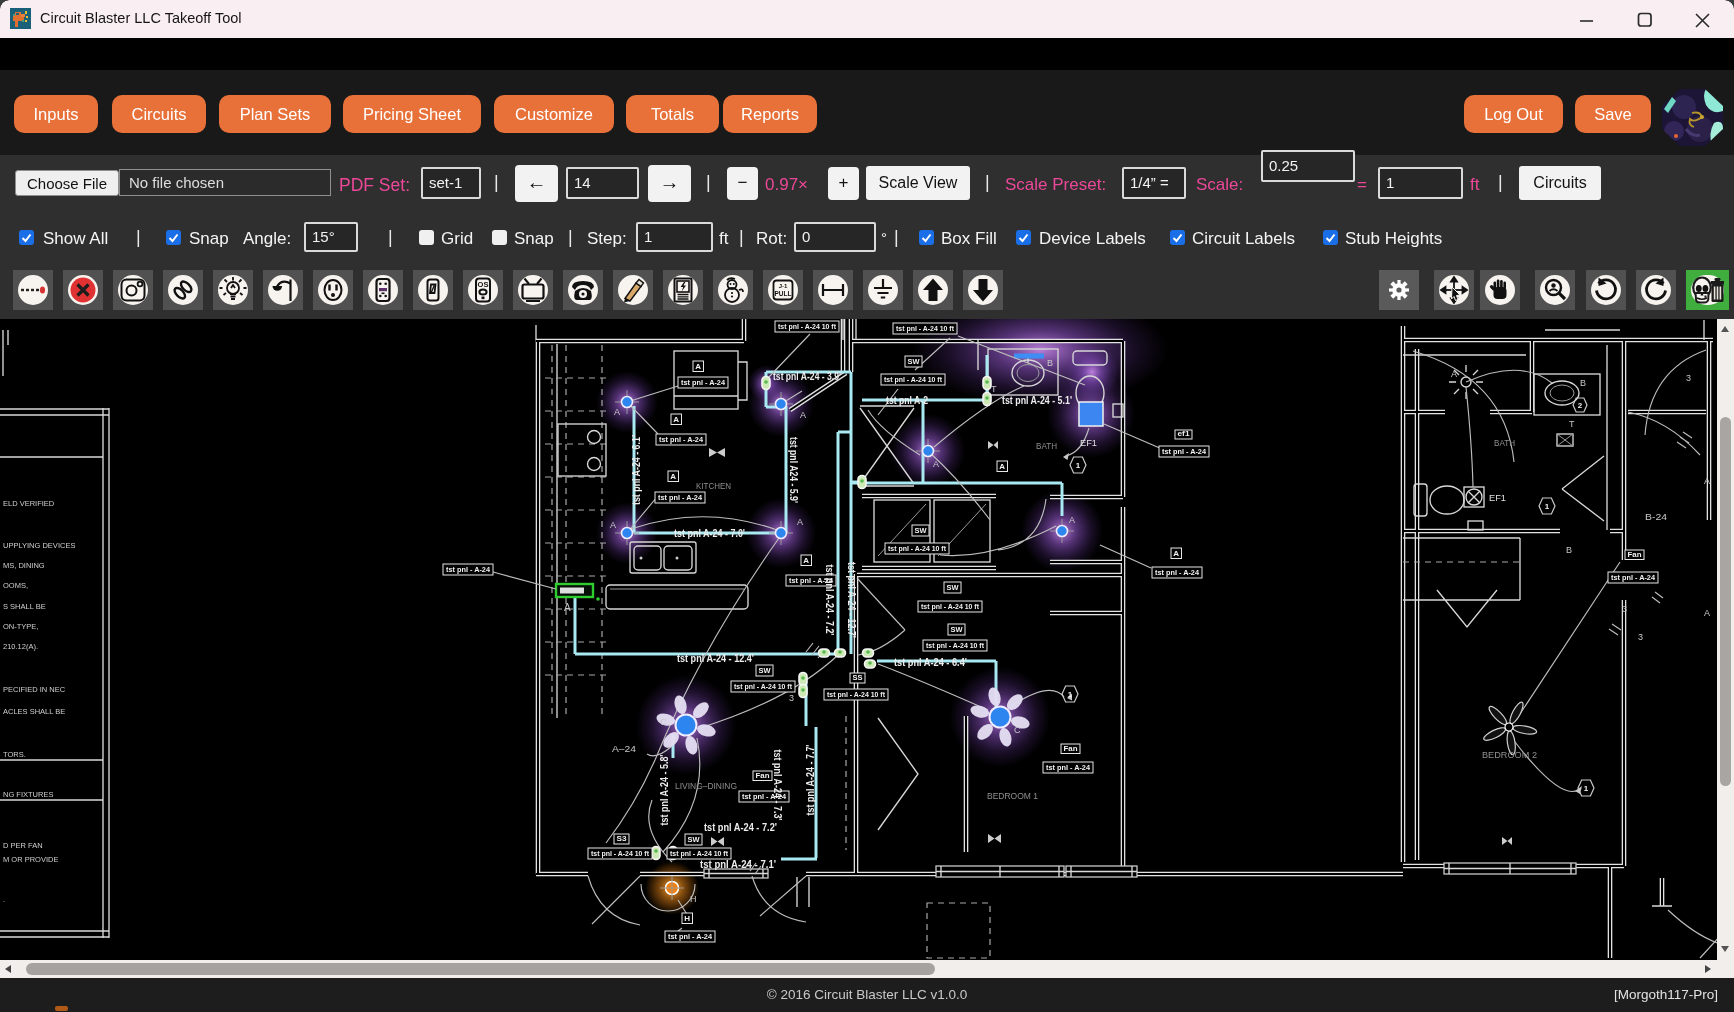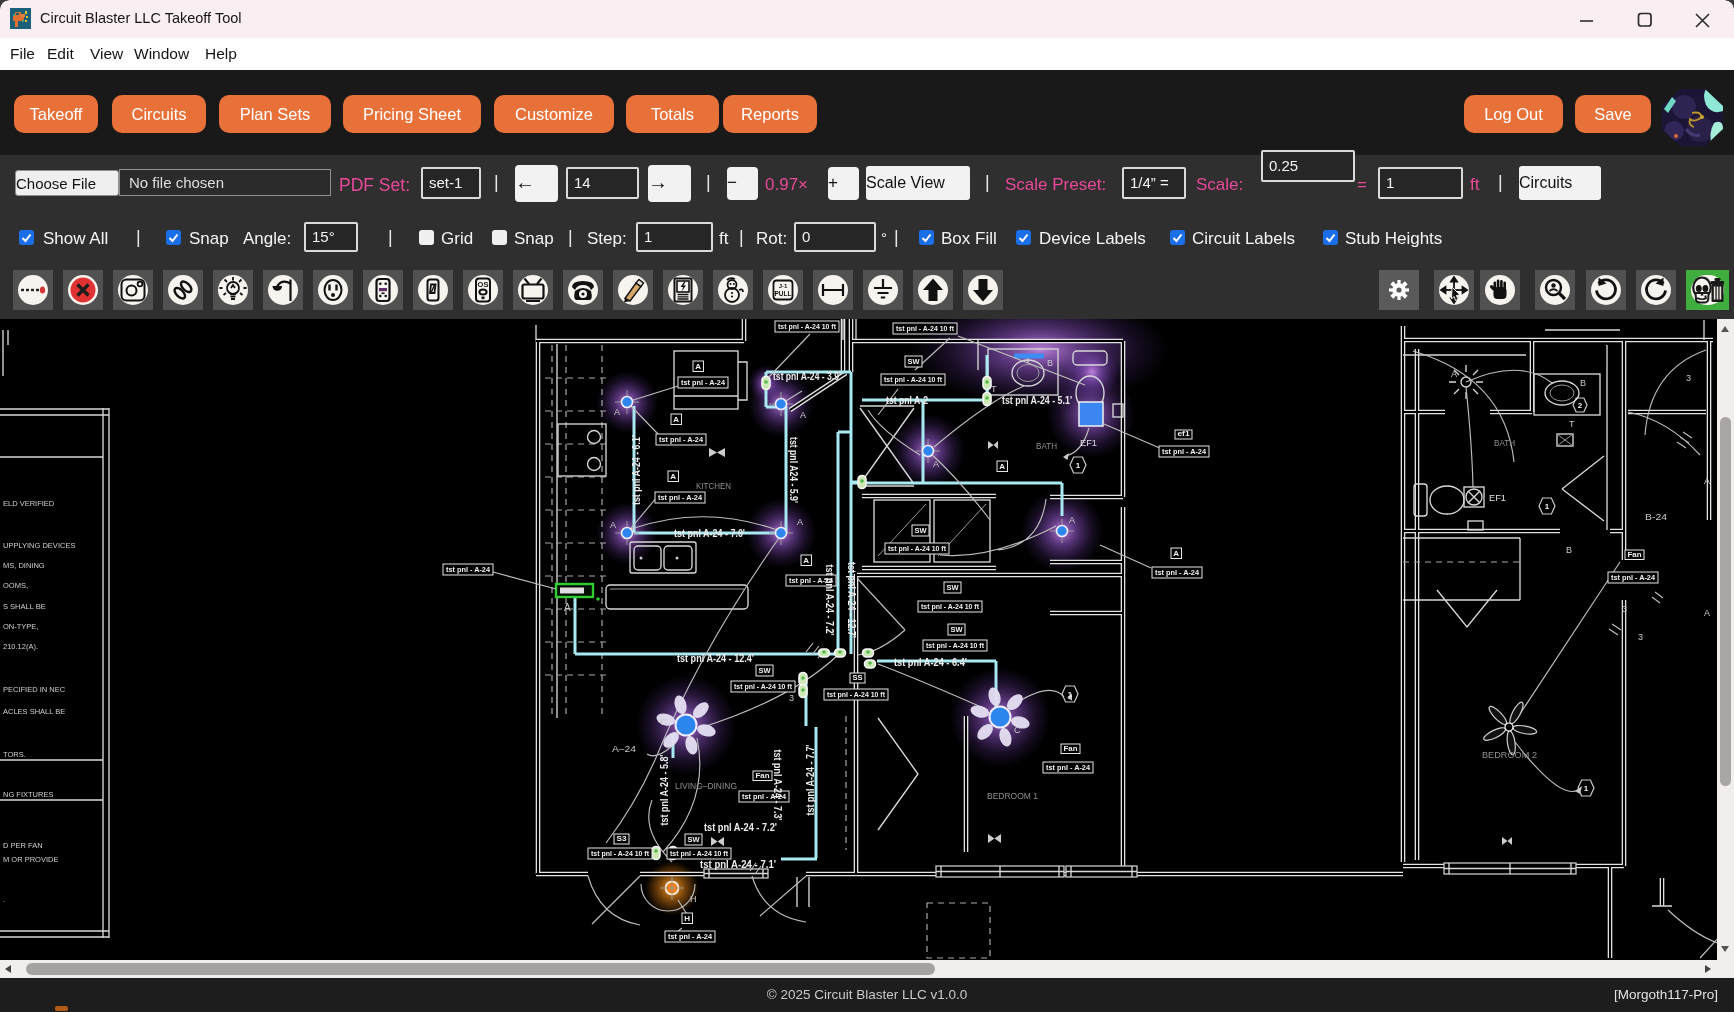--- a/index.html
+++ b/index.html
@@ -12,21 +12,21 @@
 #toolbar{position:absolute;left:0;top:70px;width:1734px;height:85px;background:#191919;}
 .ob{position:absolute;top:25px;height:38px;background:#e8713a;border-radius:10px;color:#fff;font-size:16.5px;text-align:center;line-height:38px;}
 #ctrlbg{position:absolute;left:0;top:155px;width:1734px;height:164px;background:#2f2f2f;}
 #ctrl{position:static;}
 .lb1{position:absolute;top:175px;font-size:17px;color:#ec4899;white-space:nowrap;}
 .lb2{position:absolute;top:229px;font-size:17px;color:#f4f4f4;white-space:nowrap;}
 .sep1{position:absolute;top:172px;font-size:18px;color:#e8e8e8;}
 .sep2{position:absolute;top:227px;font-size:18px;color:#e8e8e8;}
 .din{position:absolute;background:#262626;border:2px solid #dadada;border-radius:2px;color:#f2f2f2;font-size:15px;}
 .din span{display:block;padding:5px 0 0 6px;}
-.wbtn{position:absolute;background:#f2f2f2;border-radius:4px;color:#111;}
+.wbtn{position:absolute;background:#f2f2f2;border-radius:4px;color:#111;text-align:center;}
 .cb{position:absolute;width:15px;height:15px;border-radius:3px;background:#1a6fe8;}
 .cb svg{position:absolute;left:1px;top:1px;}
 .cbu{position:absolute;width:15px;height:15px;border-radius:3px;background:#f0f0f0;}
 .ib{position:absolute;top:270px;width:40px;height:40px;background:#515151;}
 .ib .in{position:absolute;left:5px;top:5px;width:30px;height:30px;background:#f7f3ee;border-radius:15px;}
 #canvas{position:absolute;left:0;top:319px;width:1717px;height:641px;background:#000;}
 #vsb{position:absolute;left:1717px;top:319px;width:17px;height:641px;background:#f2eeec;}
 #vsb .th{position:absolute;left:3px;top:98px;width:11px;height:369px;background:#a9a5a2;border-radius:6px;}
 #hsb{position:absolute;left:0;top:960px;width:1734px;height:18px;background:#f2eeec;}
 #hsb .th{position:absolute;left:26px;top:3px;width:909px;height:12px;background:#a5a2a0;border-radius:6px;}
@@ -51,29 +51,22 @@
         <rect x="3" y="6" width="2" height="2" fill="#40a080"></rect>
         <rect x="12" y="12" width="2" height="2" fill="#40a080"></rect>
       </svg>
     <div class="ttl">Circuit Blaster LLC Takeoff Tool</div>
     <svg style="position:absolute;left:1570px;top:0" width="150" height="38">
       <line x1="10" y1="21" x2="23" y2="21" stroke="#2b2b2b" stroke-width="1.6"></line>
       <rect x="68.5" y="13.5" width="12.5" height="12.5" rx="2.5" fill="none" stroke="#2b2b2b" stroke-width="1.7"></rect>
       <path d="M126,14 L139,27 M139,14 L126,27" stroke="#2b2b2b" stroke-width="1.6" fill="none"></path>
     </svg>
   </div>
-  <div id="menubar">
-    <div class="mi" style="left:10px">File</div>
-    <div class="mi" style="left:47px">Edit</div>
-    <div class="mi" style="left:90px">View</div>
-    <div class="mi" style="left:134px">Window</div>
-    <div class="mi" style="left:205px">Help</div>
-  </div>
   <div id="toolbar">
-    <div class="ob" style="left:14px;width:84px">Takeoff</div>
+    <div class="ob" style="left:14px;width:84px">Inputs</div>
     <div class="ob" style="left:112px;width:94px">Circuits</div>
     <div class="ob" style="left:219px;width:112px">Plan Sets</div>
     <div class="ob" style="left:343px;width:138px">Pricing Sheet</div>
     <div class="ob" style="left:494px;width:120px">Customize</div>
     <div class="ob" style="left:626px;width:93px">Totals</div>
     <div class="ob" style="left:723px;width:94px">Reports</div>
     <div class="ob" style="left:1464px;width:99px">Log Out</div>
     <div class="ob" style="left:1575px;width:76px">Save</div>
     <svg style="position:absolute;left:1662px;top:19px" width="61" height="57" viewBox="0 0 61 57">
       <defs>
@@ -893,17 +886,17 @@
     <div class="th"></div>
     <div class="arr" style="left:4px;top:7px;border-left:4.5px solid transparent;border-right:4.5px solid transparent;border-bottom:6px solid #555"></div>
     <div class="arr" style="left:4px;top:627px;border-left:4.5px solid transparent;border-right:4.5px solid transparent;border-top:6px solid #555"></div>
   </div>
   <div id="hsb">
     <div class="th"></div>
     <div class="arr" style="left:5px;top:5px;border-top:4.5px solid transparent;border-bottom:4.5px solid transparent;border-right:6px solid #444"></div>
     <div class="arr" style="left:1705px;top:5px;border-top:4.5px solid transparent;border-bottom:4.5px solid transparent;border-left:6px solid #444"></div>
   </div>
   <div id="footer">
-    <div class="c">© 2025 Circuit Blaster LLC v1.0.0</div>
+    <div class="c">© 2016 Circuit Blaster LLC v1.0.0</div>
     <div class="r">[Morgoth117-Pro]</div>
     <div style="position:absolute;left:55px;top:28px;width:13px;height:5px;background:#b05a18;border-radius:2px"></div>
   </div>
 </div>
 
 </body></html>

